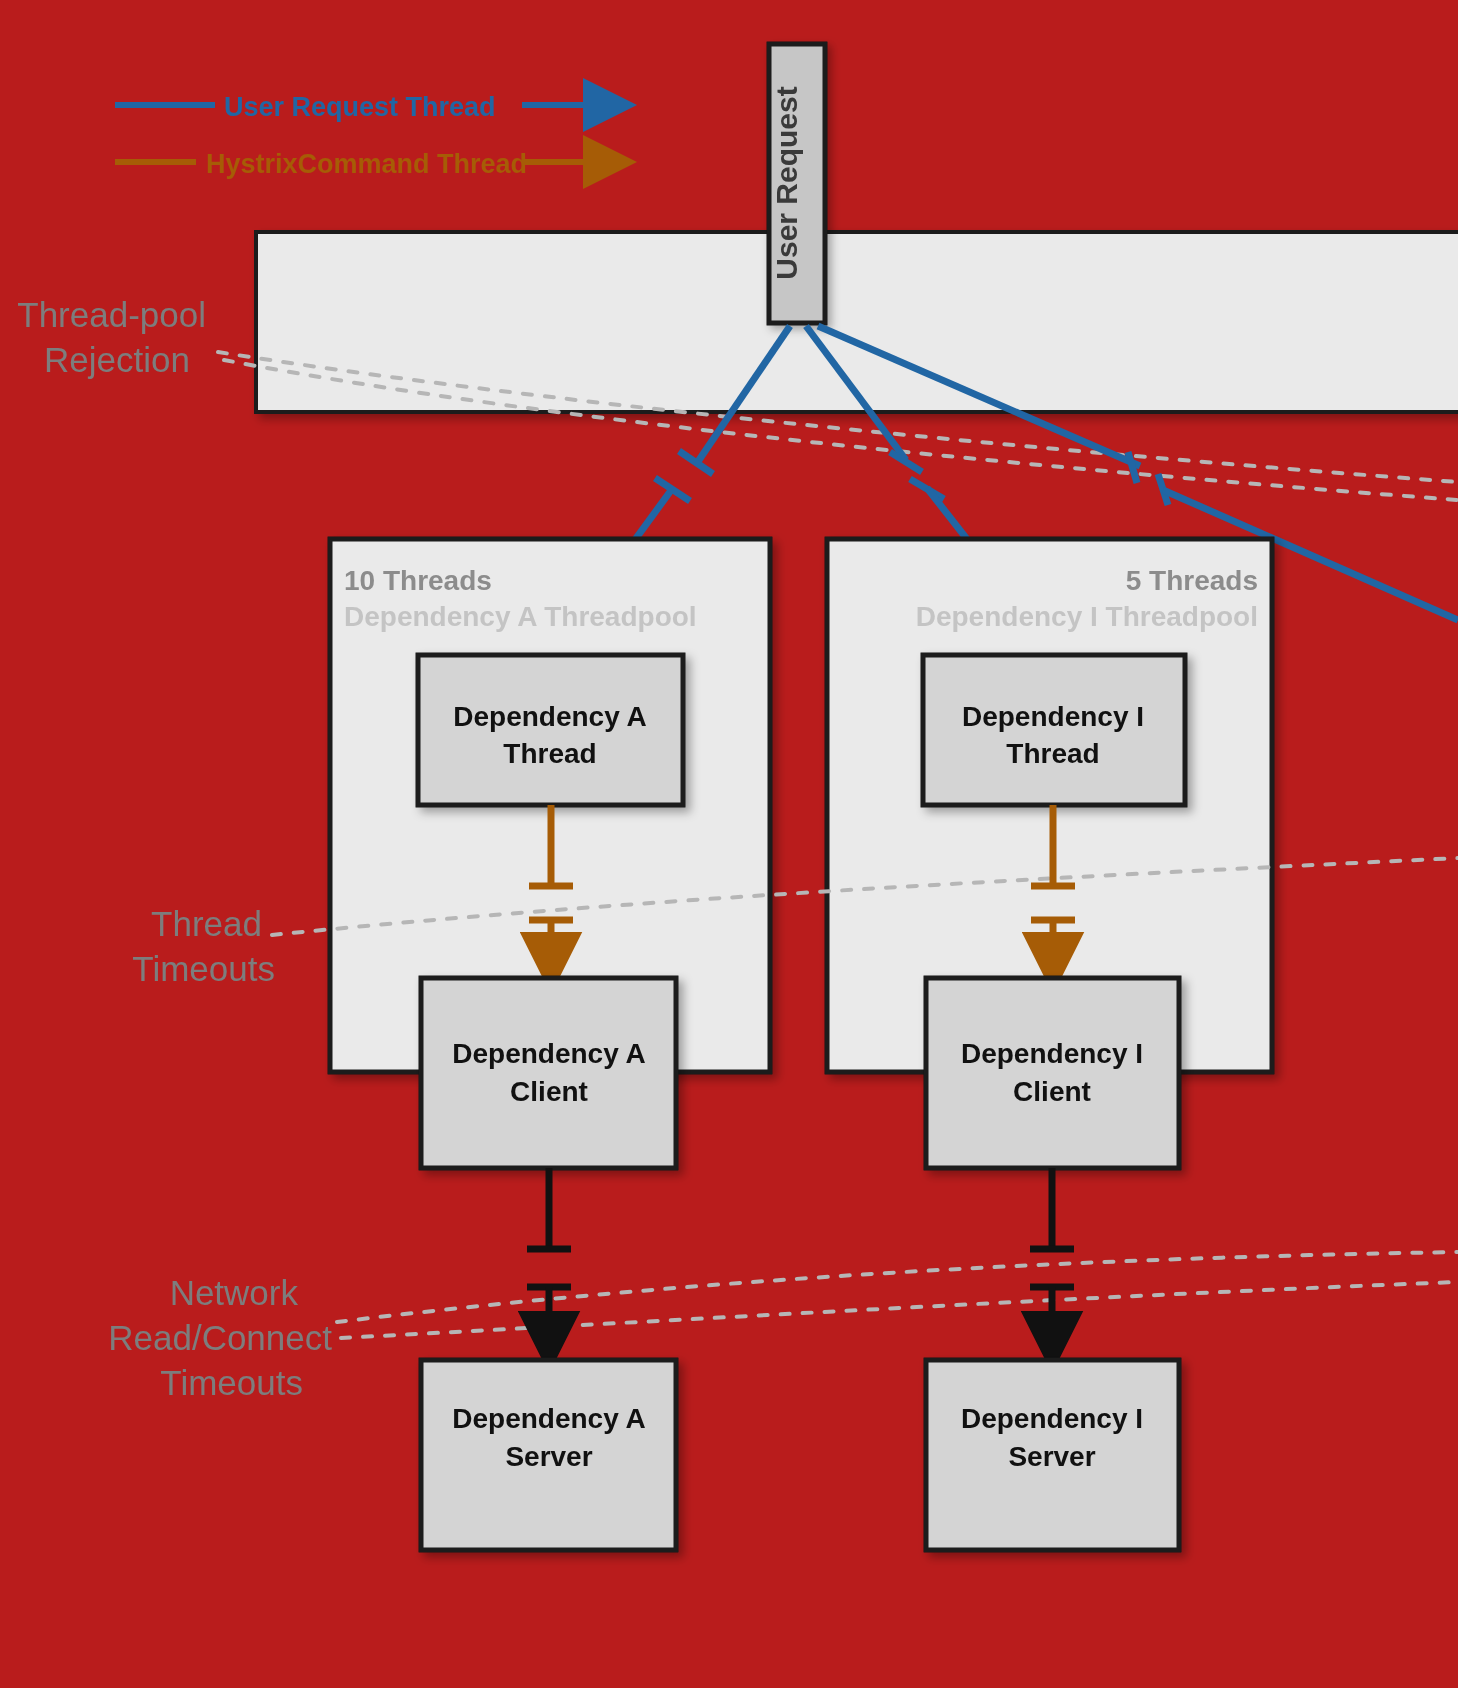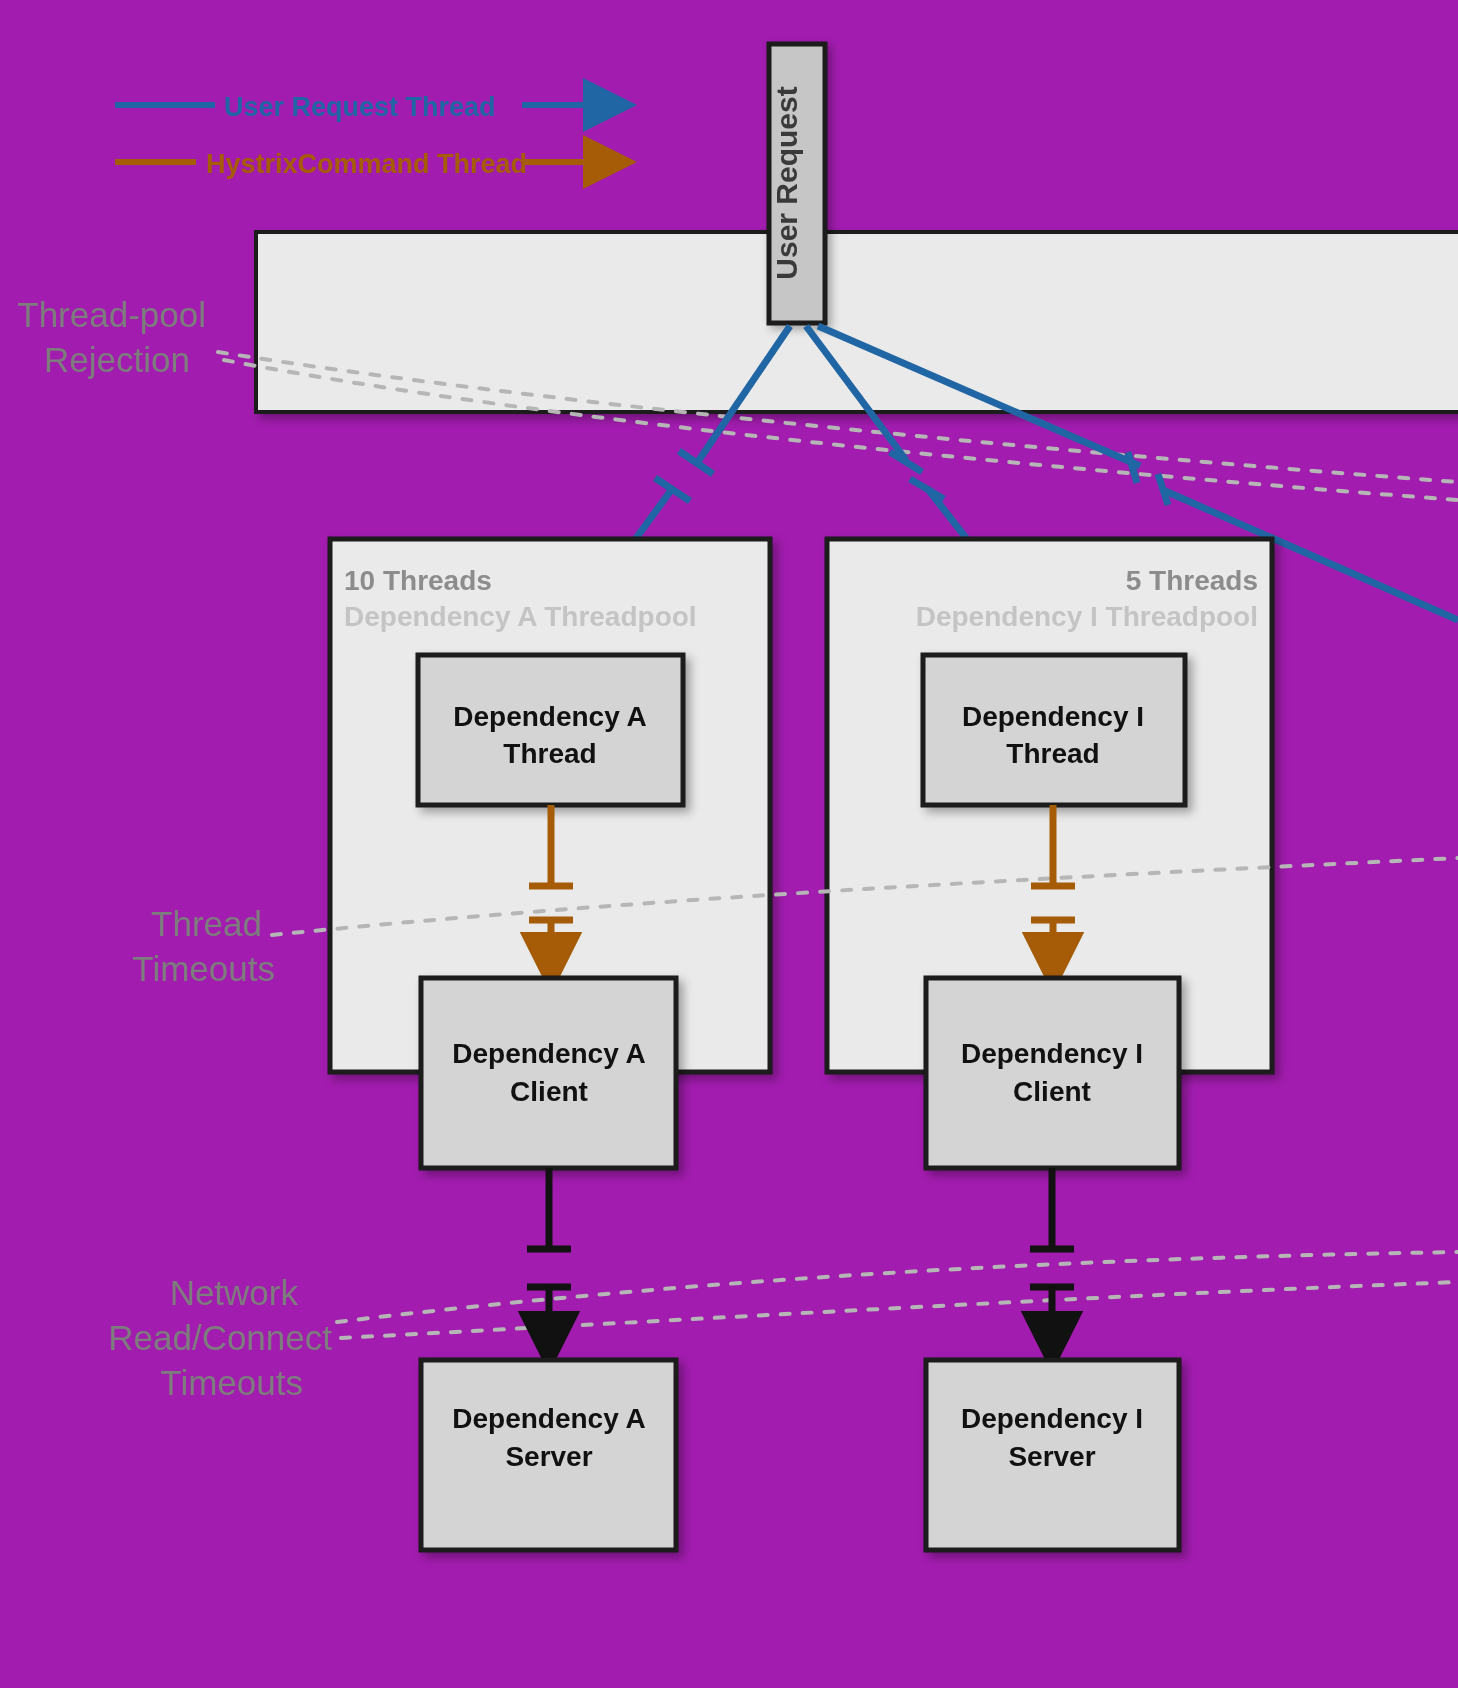--- a/index.html
+++ b/index.html
@@ -1,17 +1,17 @@
 <!DOCTYPE html>
 <html><head>
 <meta charset="utf-8">
 <style>
   html,body{margin:0;padding:0;background:#ffffff;}
   body{width:1458px;height:1688px;font-family:"Liberation Sans",sans-serif;overflow:hidden;}
-  #stage{position:relative;width:1458px;height:1688px;background:#a21caf;}
+  #stage{position:relative;width:1458px;height:1688px;background:#b91c1c;}
   svg.layer{position:absolute;left:0;top:0;width:1458px;height:1688px;}
 
   
   .legend-label{font-size:27px;font-weight:bold;}
   .legend-blue{fill:#2166a4;}
   .legend-orange{fill:#a65c06;}
 
   
   .annot{fill:#7d7d7d;font-size:35px;font-weight:normal;}
 

